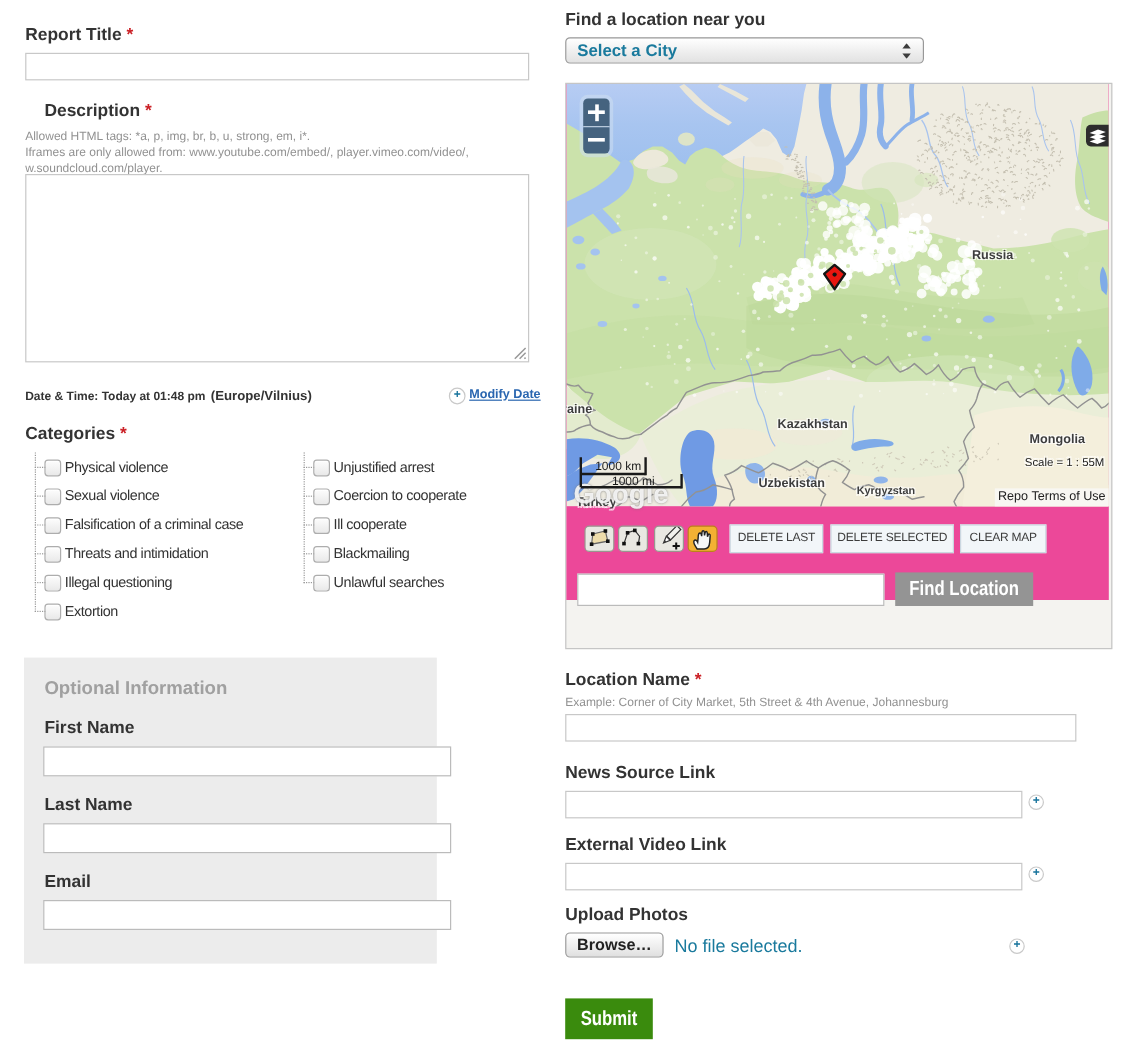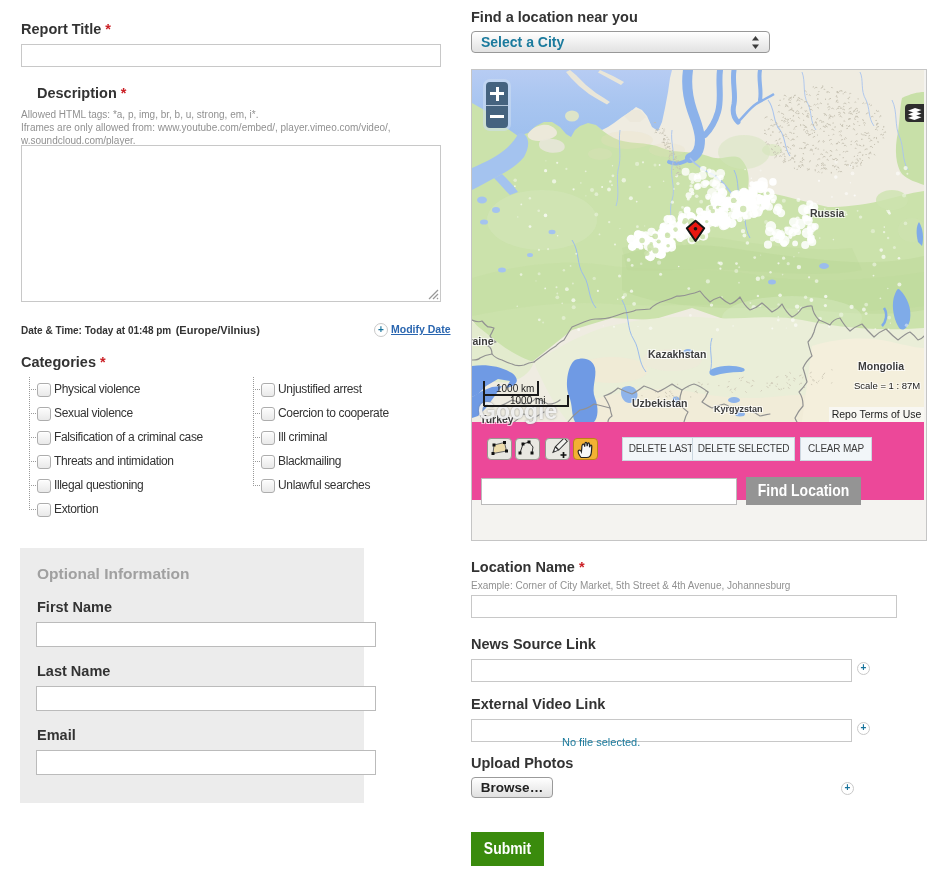--- a/index.html
+++ b/index.html
@@ -75,21 +75,21 @@
     <span class="clab" style="left:25px; top:125px;">Extortion</span>
     <span class="dotV" style="left:224px; top:0px; height:109px;"></span>
     <span class="dotH" style="left:224px; top:12px;"></span>
     <span class="cbx" style="left:232px; top:6px;"></span>
     <span class="clab" style="left:249px; top:5px;">Unjustified arrest</span>
     <span class="dotH" style="left:224px; top:36px;"></span>
     <span class="cbx" style="left:232px; top:30px;"></span>
     <span class="clab" style="left:249px; top:29px;">Coercion to cooperate</span>
     <span class="dotH" style="left:224px; top:60px;"></span>
     <span class="cbx" style="left:232px; top:54px;"></span>
-    <span class="clab" style="left:249px; top:53px;">Ill criminal</span>
+    <span class="clab" style="left:249px; top:53px;">Ill cooperate</span>
     <span class="dotH" style="left:224px; top:84px;"></span>
     <span class="cbx" style="left:232px; top:78px;"></span>
     <span class="clab" style="left:249px; top:77px;">Blackmailing</span>
     <span class="dotH" style="left:224px; top:108px;"></span>
     <span class="cbx" style="left:232px; top:102px;"></span>
     <span class="clab" style="left:249px; top:101px;">Unlawful searches</span>
   </div>
 
 <div class="abs" style="left:20px; top:548px; width:344px; height:255px; background:#ececec;">
   <div class="abs" style="left:17px; top:17px; font-weight:bold; font-size:15.5px; color:#a0a0a0;">Optional Information</div>
@@ -1302,21 +1302,21 @@
         <path d="M28,336 Q33.7,333.9 40,330 Q45.1,331.7 52,334 Q60.4,332.8 64,328 Q69.0,329.9 76,334 Q83.0,334.2 88,330" stroke="#929292" stroke-width="1.2" fill="none" stroke-linejoin="round" stroke-linecap="round"></path>
         <path d="M42,352 Q47.8,348.5 50,344 Q55.1,344.0 62,348 Q68.3,344.2 72,342" stroke="#929292" stroke-width="1.2" fill="none" stroke-linejoin="round" stroke-linecap="round"></path>
       </svg><div style="position: absolute; left: 0px; top: 0px; width: 452px; height: 352px;">
         <div style="position:absolute; left:338px; top:137px; font-size:10.5px; font-weight:bold; color:#3d3d3d; white-space:nowrap; text-shadow:-1px -1px 0 rgba(255,255,255,0.7), 1px -1px 0 rgba(255,255,255,0.7), -1px 1px 0 rgba(255,255,255,0.7), 1px 1px 0 rgba(255,255,255,0.7);">Russia</div>
         <div style="position:absolute; left:176px; top:278px; font-size:10.5px; font-weight:bold; color:#3d3d3d; white-space:nowrap; text-shadow:-1px -1px 0 rgba(255,255,255,0.7), 1px -1px 0 rgba(255,255,255,0.7), -1px 1px 0 rgba(255,255,255,0.7), 1px 1px 0 rgba(255,255,255,0.7);">Kazakhstan</div>
         <div style="position:absolute; left:386px; top:290px; font-size:10.5px; font-weight:bold; color:#3d3d3d; white-space:nowrap; text-shadow:-1px -1px 0 rgba(255,255,255,0.7), 1px -1px 0 rgba(255,255,255,0.7), -1px 1px 0 rgba(255,255,255,0.7), 1px 1px 0 rgba(255,255,255,0.7);">Mongolia</div>
         <div style="position:absolute; left:160px; top:327px; font-size:10.5px; font-weight:bold; color:#3d3d3d; white-space:nowrap; text-shadow:-1px -1px 0 rgba(255,255,255,0.7), 1px -1px 0 rgba(255,255,255,0.7), -1px 1px 0 rgba(255,255,255,0.7), 1px 1px 0 rgba(255,255,255,0.7);">Uzbekistan</div>
         <div style="position:absolute; left:242px; top:334px; font-size:9px; font-weight:bold; color:#3d3d3d; white-space:nowrap; text-shadow:-1px -1px 0 rgba(255,255,255,0.7), 1px -1px 0 rgba(255,255,255,0.7), -1px 1px 0 rgba(255,255,255,0.7), 1px 1px 0 rgba(255,255,255,0.7);">Kyrgyzstan</div>
         <div style="position:absolute; left:-17px; top:265px; font-size:10.5px; font-weight:bold; color:#3d3d3d; white-space:nowrap; text-shadow:-1px -1px 0 rgba(255,255,255,0.7), 1px -1px 0 rgba(255,255,255,0.7), -1px 1px 0 rgba(255,255,255,0.7), 1px 1px 0 rgba(255,255,255,0.7);">Ukraine</div>
         <div style="position:absolute; left:8px; top:343px; font-size:10.5px; font-weight:bold; color:#3d3d3d; white-space:nowrap; text-shadow:-1px -1px 0 rgba(255,255,255,0.7), 1px -1px 0 rgba(255,255,255,0.7), -1px 1px 0 rgba(255,255,255,0.7), 1px 1px 0 rgba(255,255,255,0.7);">Turkey</div>
-        <div style="position:absolute; left:382px; top:310px; font-size:9.5px; font-weight:normal; color:#1a1a1a; white-space:nowrap; text-shadow:-1px -1px 0 rgba(255,255,255,0.7), 1px -1px 0 rgba(255,255,255,0.7), -1px 1px 0 rgba(255,255,255,0.7), 1px 1px 0 rgba(255,255,255,0.7);">Scale = 1 : 87M</div>
+        <div style="position:absolute; left:382px; top:310px; font-size:9.5px; font-weight:normal; color:#1a1a1a; white-space:nowrap; text-shadow:-1px -1px 0 rgba(255,255,255,0.7), 1px -1px 0 rgba(255,255,255,0.7), -1px 1px 0 rgba(255,255,255,0.7), 1px 1px 0 rgba(255,255,255,0.7);">Scale = 1 : 55M</div>
         <div style="position:absolute; left:6px; top:328px; font-size:23px; font-weight:bold; color:rgba(255,255,255,0.85); text-shadow:0 0 2px rgba(120,120,120,0.9);">Google</div>
         <svg style="position:absolute; left:0; top:0;" width="452" height="352">
           <g stroke="#1a1a1a" stroke-width="2" fill="none">
             <path d="M12,311 L12,336"></path>
             <path d="M12,325 L66,325"></path>
             <path d="M66,311 L66,326"></path>
             <path d="M12,336 L96,336"></path>
             <path d="M96,325 L96,337"></path>
           </g>
           <text x="24" y="322" font-size="10" fill="#1a1a1a" font-family="Liberation Sans">1000 km</text>
@@ -1366,21 +1366,21 @@
         <g transform="rotate(45 11 9)">
           <rect x="9" y="-3" width="4.6" height="12" fill="#f2f2ee" stroke="#333" stroke-width="1"></rect>
           <polygon points="9,9.5 13.6,9.5 11.3,15" fill="#fff" stroke="#333" stroke-width="1"></polygon>
           <polygon points="10.5,12.6 12.1,12.6 11.3,15" fill="#333"></polygon>
         </g>
         <path d="M14.5 16 h6 M17.5 13 v6" stroke="#111" stroke-width="1.7"></path>
       </svg></div>
   <div id="tb4" class="abs" style="left:101px; top:368px; width:23px; height:20px; border:1px solid #ba831a; border-radius:4px; background:#f3b133;"><svg width="23" height="20" viewBox="0 0 23 20">
         <path d="M7 18.5 C5.2 16 3.6 12.8 4.4 11.6 C5.3 10.4 6.8 11.4 7.4 12.8 L7.8 9 C7.8 5.6 8.7 5.1 9.4 5.1 C10.2 5.1 10.5 6 10.7 7.8 L11 4.4 C11.2 2.9 12.7 2.9 12.9 4.4 L13.1 7.2 L13.6 4.9 C13.9 3.4 15.3 3.6 15.4 5.2 L15.6 8.2 L16.1 6.9 C16.6 5.6 17.9 5.9 17.8 7.4 L17.4 13 C17.2 16 15.6 18.5 12.8 18.5 Z" fill="#f7f7f7" stroke="#222" stroke-width="1.2"></path>
       </svg></div>
-  <div class="mbtn" style="left:136px; top:367px; width:76px;margin-left:14px;">DELETE LAST</div>
+  <div class="mbtn" style="left:136px; top:367px; width:76px;">DELETE LAST</div>
   <div class="mbtn" style="left:220px; top:367px; width:101px;">DELETE SELECTED</div>
   <div class="mbtn" style="left:328px; top:367px; width:70px;">CLEAR MAP</div>
 
   <div class="abs" style="left:9px; top:408px; width:254px; height:25px; background:#fff; border:1px solid #bbb;"></div>
   <div class="abs" style="left:274px; top:407px; width:115px; height:28px; background:#949494;">
     <span style="display:inline-block; width:115px; color:#fff; font-weight:bold; font-size:17px; text-align:center; line-height:28px; transform:scaleX(0.82); transform-origin:50% 50%; white-space:nowrap;">Find Location</span></div>
 </div>
 
 <div class="abs h" style="left:471px; top:559px;">Location Name <span class="req">*</span></div>
 <div class="abs hint" style="left:471px; top:580px;">Example: Corner of City Market, 5th Street &amp; 4th Avenue, Johannesburg</div>
@@ -1391,17 +1391,17 @@
 <div class="abs plus" style="left:857px; top:662px;">+</div>
 
 <div class="abs h" style="left:471px; top:696px;">External Video Link</div>
 <div class="abs ti" style="left:471px; top:719px; width:379px;"></div>
 <div class="abs plus" style="left:857px; top:722px;">+</div>
 
 <div class="abs h" style="left:471px; top:755px;">Upload Photos</div>
 <div class="abs" style="left:471px; top:777px; width:80px; height:19px; border:1px solid #9a9a9a;
   border-radius:4px; background:linear-gradient(#ffffff,#ededed 60%,#e0e0e0); text-align:center;
   font-size:13.5px; font-weight:bold; color:#222; line-height:19px;">Browse…</div>
-<div class="abs teal" style="left:562px; top:736px; font-size:11px;">No file selected.</div>
+<div class="abs teal" style="left:562px; top:780px; font-size:15px;">No file selected.</div>
 <div class="abs plus" style="left:841px; top:782px;">+</div>
 
 <div class="abs" style="left:471px; top:832px; width:73px; height:34px; background:#3a8b0d;">
   <span style="display:inline-block; width:73px; color:#fff; font-weight:bold; font-size:17px; text-align:center; line-height:34px; transform:scaleX(0.82); transform-origin:50% 50%;">Submit</span></div>
 
 </body></html>

